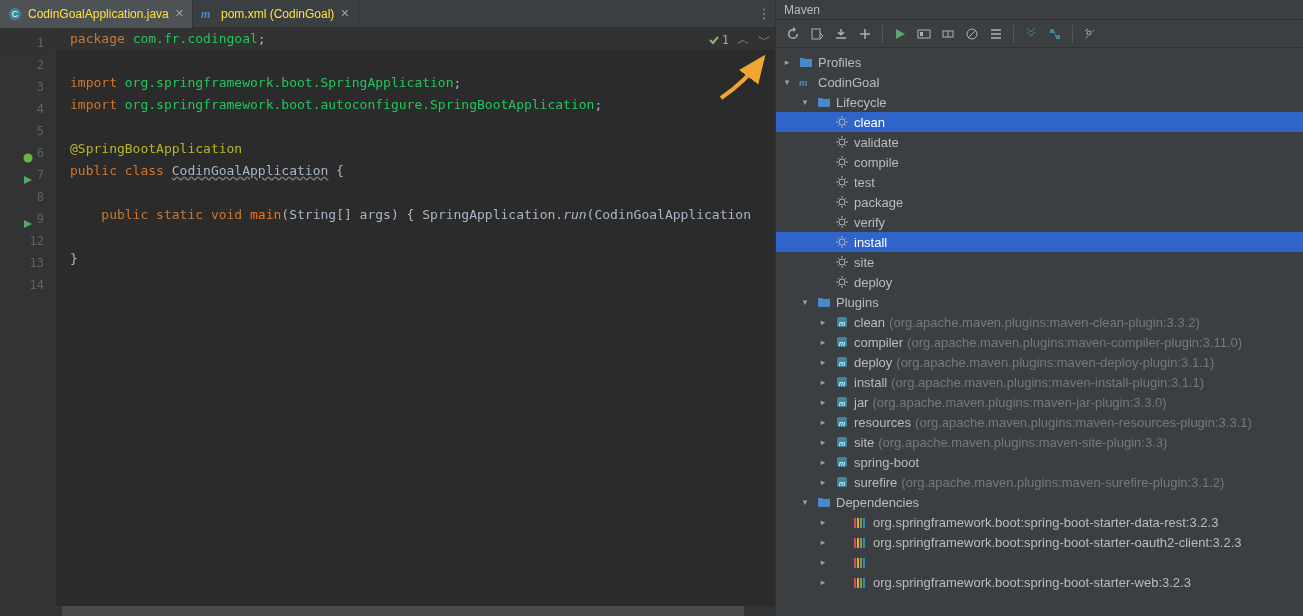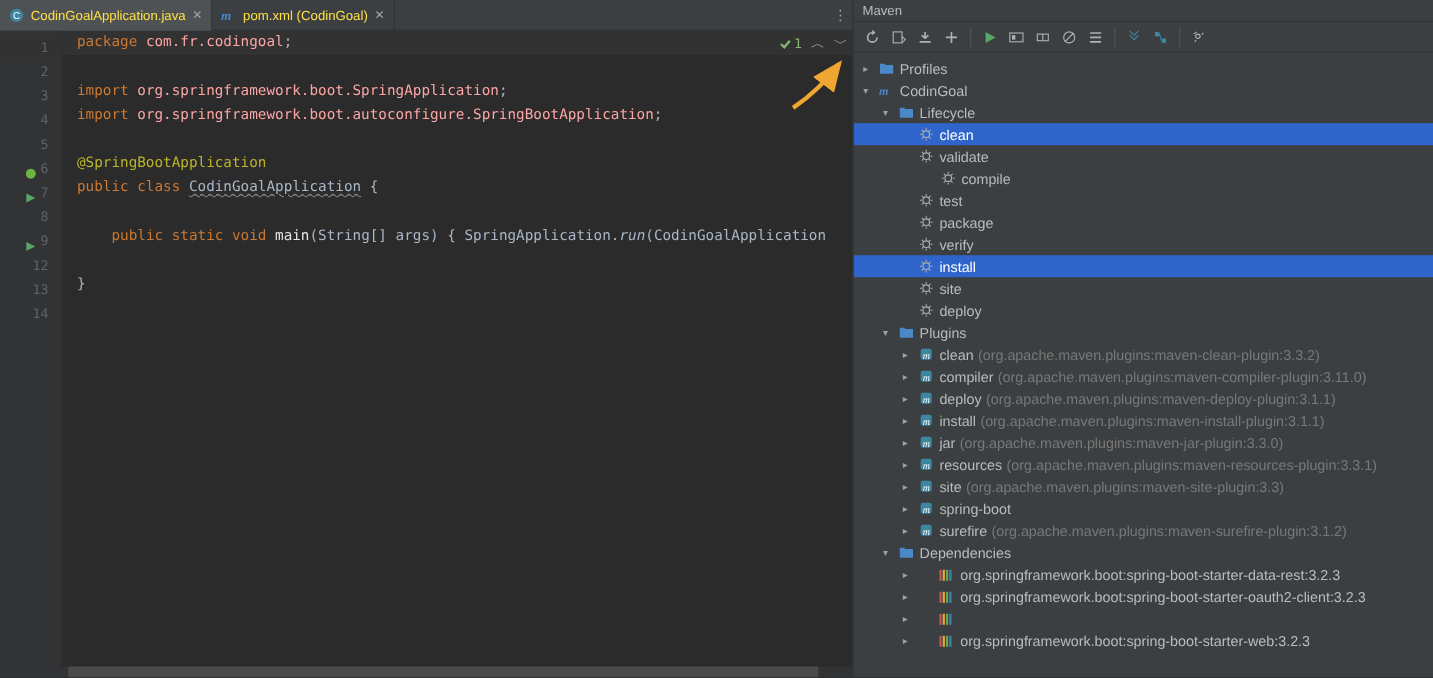--- a/index.html
+++ b/index.html
@@ -32,23 +32,23 @@
     padding: 4px 4px 0 0; font-family: Consolas, monospace; font-size:12px;
     user-select:none;
   }
   .gutter .gl { height:22px; line-height:22px; display:flex; justify-content:flex-end; align-items:center; gap:4px; padding-right:8px;}
   .gutter .gl.cur { background:#323232; }
   .glyph { width:10px; height:10px; display:inline-block; }
   .code-area { flex:1; position:relative; overflow:hidden; font-family:Consolas, monospace; font-size:13px; }
   .code-line { height:22px; line-height:22px; white-space:pre; padding-left:14px; }
   .code-line.cur { background:#323232; }
   .tok-kw { color:#cc7832; }
-  .tok-pkg { color:#fca5a5; }
+  .tok-pkg { color:#22c55e; }
   .tok-ann { color:#bbb529; }
-  .tok-mth { color:#e5e5e5; }
+  .tok-mth { color:#f97316; }
   .tok-static { font-style:italic; color:#a9b7c6;}
   .tok-punct{ color:#a9b7c6;}
   .wavy { text-decoration: underline wavy #808080; }
   .editor-status {
     position:absolute; top:2px; right:4px; height:20px;
     display:flex; align-items:center; gap:8px; color:#a0a0a0;
   }
   .editor-status .count{ color:#8ab976; font-size:12px; display:flex; align-items:center; gap:2px;}
   .chevron { cursor:pointer; color:#a0a0a0; }
   .hscroll { height:10px; background:#313335; }
@@ -305,21 +305,21 @@
         <div class="node" style="padding-left: 40px;">
           <span class="tw"></span>
           <span class="ic">
             <svg width="12" height="12">
               <circle cx="6" cy="6" r="3" fill="none" stroke="#afb1b3"></circle>
               <path d="M6 0v2M6 10v2M0 6h2M10 6h2M2 2l1.4 1.4M10 10l-1.4-1.4M2 10l1.4-1.4M10 2l-1.4 1.4" stroke="#afb1b3"></path>
             </svg>
           </span>
           <span>validate</span>
         </div>
-        <div class="node" style="padding-left: 60px;">
+        <div class="node" style="padding-left: 40px;">
           <span class="tw"></span>
           <span class="ic">
             <svg width="12" height="12">
               <circle cx="6" cy="6" r="3" fill="none" stroke="#afb1b3"></circle>
               <path d="M6 0v2M6 10v2M0 6h2M10 6h2M2 2l1.4 1.4M10 10l-1.4-1.4M2 10l1.4-1.4M10 2l-1.4 1.4" stroke="#afb1b3"></path>
             </svg>
           </span>
           <span>compile</span>
         </div>
         <div class="node" style="padding-left: 40px;">

